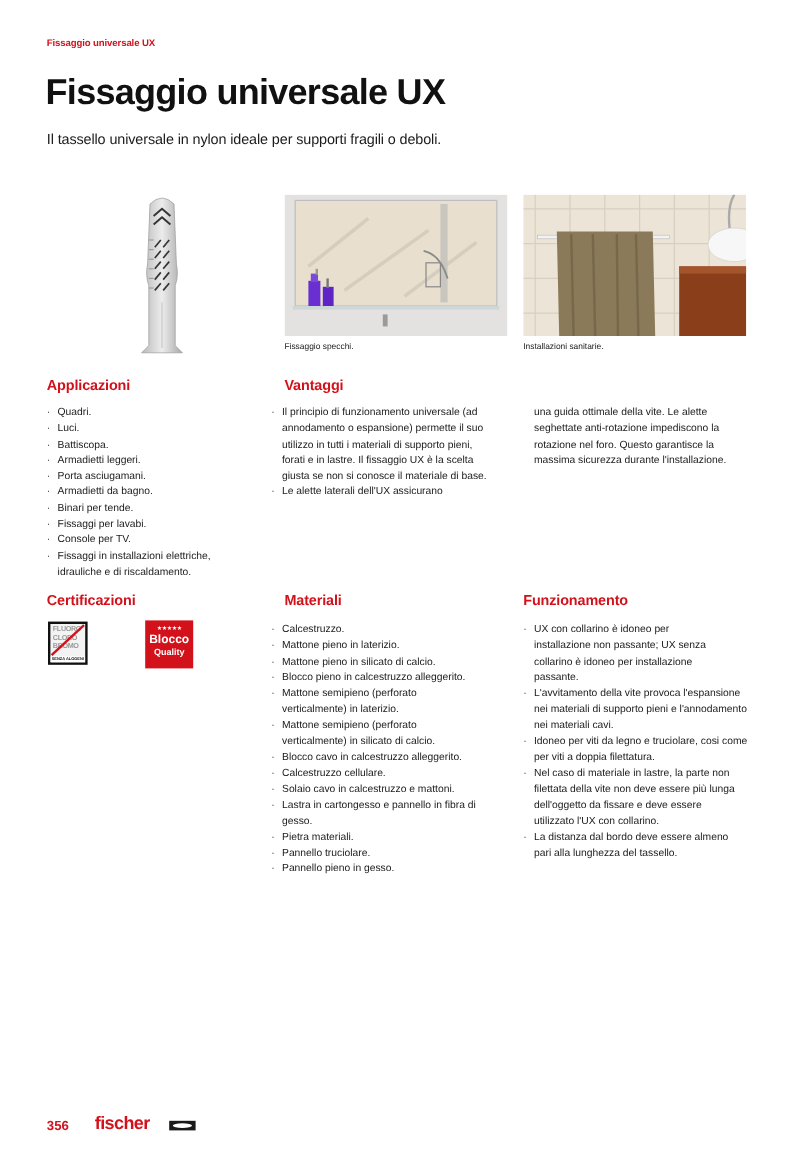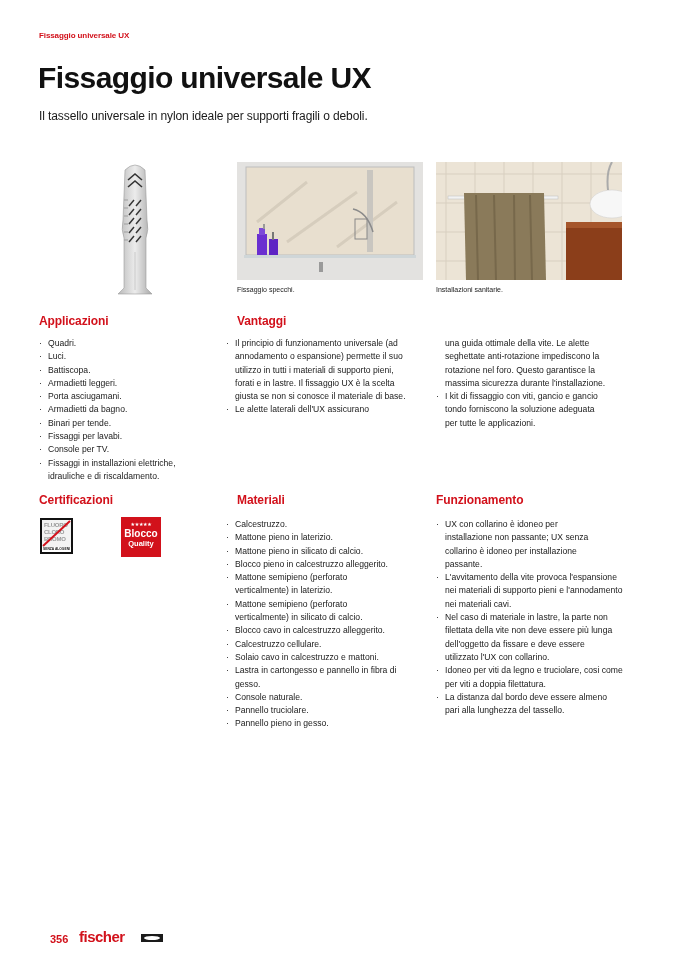--- a/index.html
+++ b/index.html
@@ -29,21 +29,21 @@
   .col3 { left: 436px; width: 190px; }
 
   .cert-halogen { position: absolute; left: 40px; top: 518px; width: 33px; height: 36px; border: 2px solid #111; background: #f3f3f3; overflow: hidden; }
   .cert-halogen .hl-text { position: absolute; left: 2px; top: 2px; font-size: 6px; font-weight: bold; color: #999; line-height: 7px; letter-spacing: -0.3px; }
   .cert-halogen .hl-bottom { position: absolute; left: 0; bottom: 0; width: 100%; background: #fff; font-size: 3.3px; text-align: center; color: #111; font-weight: bold; line-height: 5px; }
   .cert-nylon { position: absolute; left: 121px; top: 517px; width: 40px; height: 40px; background: #d2111b; color: #fff; text-align: center; }
   .cert-nylon .stars { font-size: 5px; line-height: 8px; padding-top: 3px; letter-spacing: -0.3px; }
   .cert-nylon .n1 { font-size: 10px; font-weight: bold; line-height: 11px; }
   .cert-nylon .n2 { font-size: 7.5px; font-weight: bold; line-height: 9px; }
 
-  .page-number { position: absolute; left: 39px; top: 933px; font-size: 11px; font-weight: bold; color: #d2111b; margin-left: 11px; }
+  .page-number { position: absolute; left: 39px; top: 933px; font-size: 11px; font-weight: bold; color: #d2111b; }
   .brand-logo { position: absolute; left: 79px; top: 928px; font-size: 15px; font-weight: bold; color: #d2111b; letter-spacing: -0.5px; }
   .brand-fish { position: absolute; left: 141px; top: 934px; width: 22px; height: 8px; background: #1a1a1a; }
   .brand-fish span { position: absolute; left: 3px; top: 2px; width: 16px; height: 4px; border-radius: 50%; background: #fff; }
 </style>
 </head>
 <body>
 
 <div class="breadcrumb">Fissaggio universale UX</div>
 <h1 class="page-title">Fissaggio universale UX</h1>
 <p class="subtitle">Il tassello universale in nylon ideale per supporti fragili o deboli.</p>
@@ -141,21 +141,20 @@
   <li style="width:165px;">Fissaggi in installazioni elettriche, idrauliche e di riscaldamento.</li>
 </ul>
 
 <h2 class="section-heading" style="left:237px; top:314px;">Vantaggi</h2>
 <ul class="list col2" style="top:337px;">
   <li style="width:180px;">Il principio di funzionamento universale (ad annodamento o espansione) permette il suo utilizzo in tutti i materiali di supporto pieni, forati e in lastre. Il fissaggio UX è la scelta giusta se non si conosce il materiale di base.</li>
   <li>Le alette laterali dell'UX assicurano</li>
 </ul>
 <ul class="list col3" style="top:337px;">
   <li class="cont" style="width:190px;">una guida ottimale della vite. Le alette seghettate anti-rotazione impediscono la rotazione nel foro. Questo garantisce la massima sicurezza durante l'installazione.</li>
-  <li style="width:170px;">I kit di fissaggio con viti, gancio e gancio tondo forniscono la soluzione adeguata per tutte le applicazioni.</li>
 </ul>
 
 <h2 class="section-heading" style="left:39px; top:493px;">Certificazioni</h2>
 <div class="cert-halogen">
   <div class="hl-text">
     <div>FLUORO</div>
     <div>CLORO</div>
     <div>BROMO</div>
   </div>
   <svg style="position:absolute;left:0;top:0;" width="29" height="27" viewBox="0 0 29 27">
@@ -174,31 +173,31 @@
   <li>Calcestruzzo.</li>
   <li>Mattone pieno in laterizio.</li>
   <li>Mattone pieno in silicato di calcio.</li>
   <li>Blocco pieno in calcestruzzo alleggerito.</li>
   <li style="width:150px;">Mattone semipieno (perforato verticalmente) in laterizio.</li>
   <li style="width:150px;">Mattone semipieno (perforato verticalmente) in silicato di calcio.</li>
   <li>Blocco cavo in calcestruzzo alleggerito.</li>
   <li>Calcestruzzo cellulare.</li>
   <li>Solaio cavo in calcestruzzo e mattoni.</li>
   <li style="width:182px;">Lastra in cartongesso e pannello in fibra di gesso.</li>
-  <li>Console naturale.</li>
+  <li>Pietra materiali.</li>
   <li>Pannello truciolare.</li>
   <li>Pannello pieno in gesso.</li>
 </ul>
 
 <h2 class="section-heading" style="left:436px; top:493px;">Funzionamento</h2>
 <ul class="list col3" style="top:518px;">
   <li style="width:165px;">UX con collarino è idoneo per installazione non passante; UX senza collarino è idoneo per installazione passante.</li>
   <li style="width:192px;">L'avvitamento della vite provoca l'espansione nei materiali di supporto pieni e l'annodamento nei materiali cavi.</li>
+  <li style="width:190px;">Idoneo per viti da legno e truciolare, cosi come per viti a doppia filettatura.</li>
   <li style="width:180px;">Nel caso di materiale in lastre, la parte non filettata della vite non deve essere più lunga dell'oggetto da fissare e deve essere utilizzato l'UX con collarino.</li>
-  <li style="width:190px;">Idoneo per viti da legno e truciolare, cosi come per viti a doppia filettatura.</li>
   <li style="width:180px;">La distanza dal bordo deve essere almeno pari alla lunghezza del tassello.</li>
 </ul>
 
 <div class="page-number">356</div>
 <div class="brand-logo">fischer</div>
 <div class="brand-fish">
     <span></span>
   </div>
 
 </body></html>

